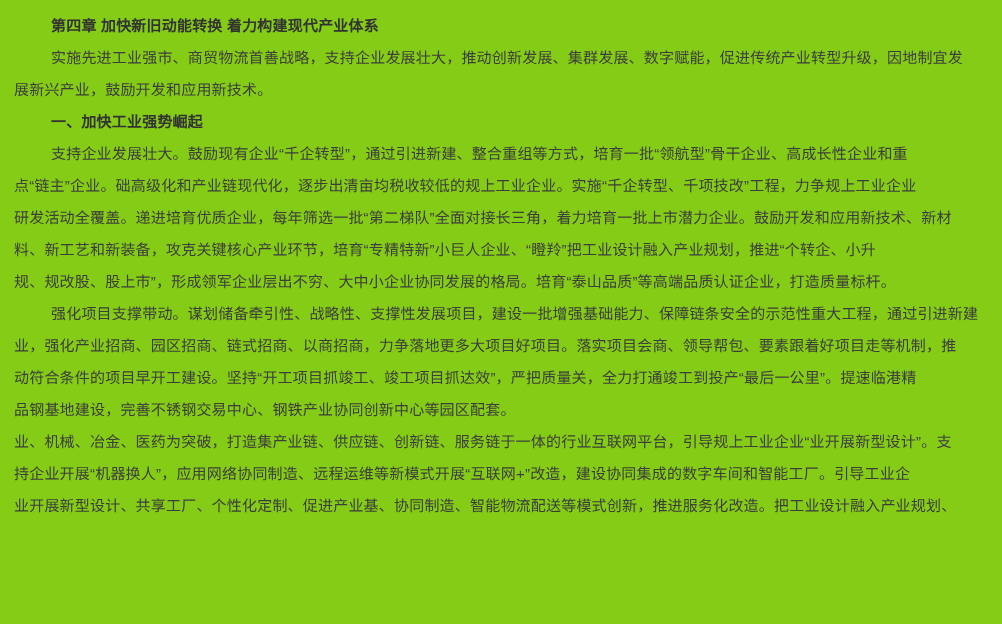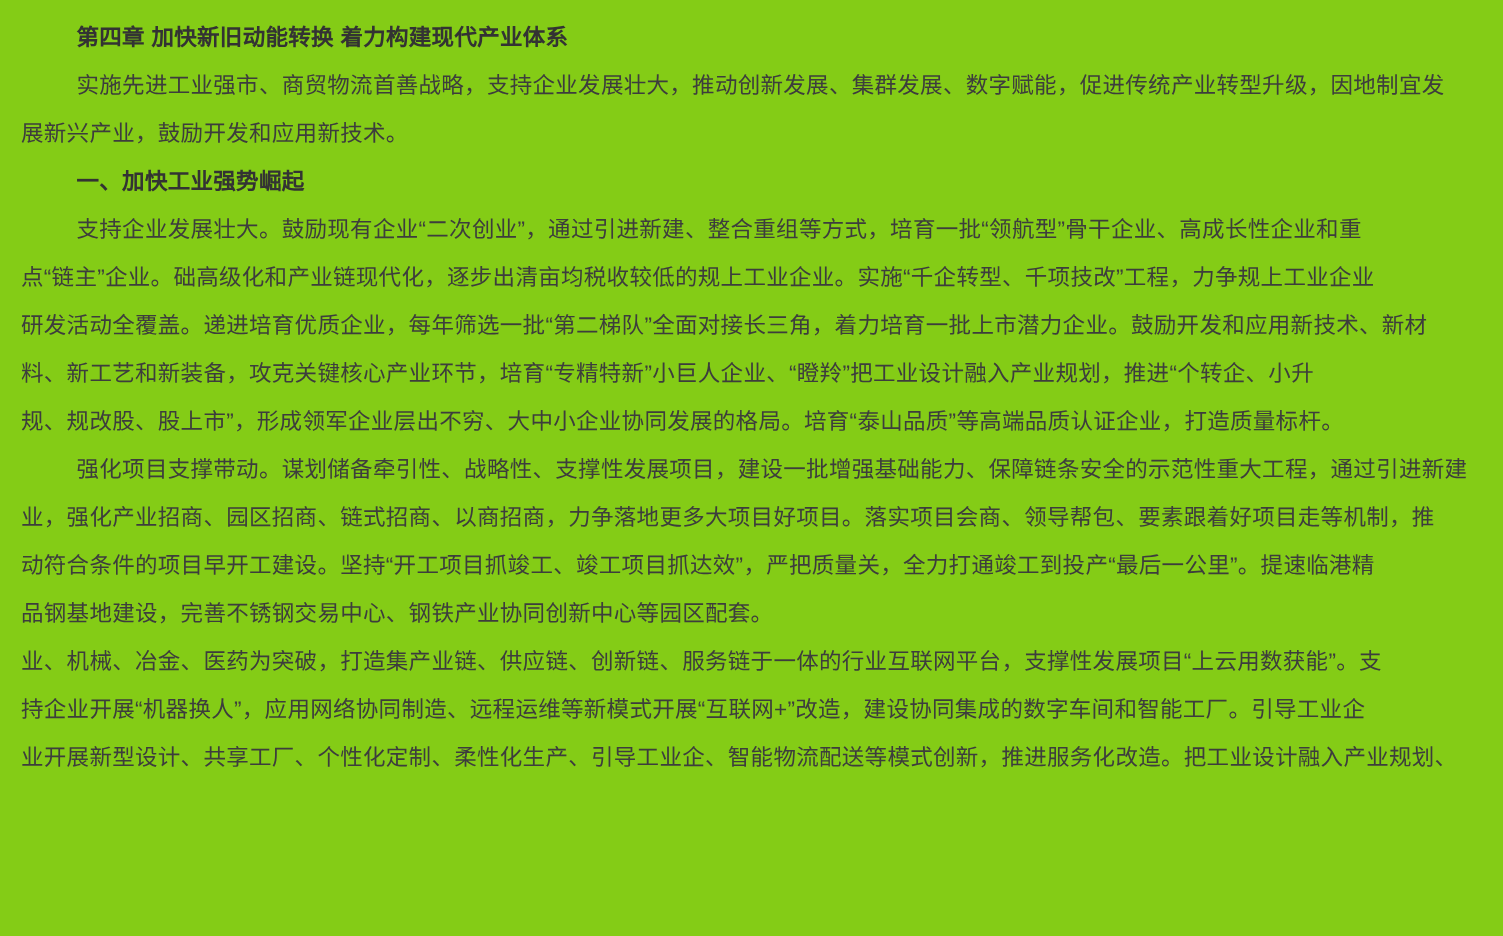--- a/index.html
+++ b/index.html
@@ -39,25 +39,25 @@
   }
 </style>
 </head>
 <body>
 
 <div class="doc-page">
   <div class="line bold indent">第四章 加快新旧动能转换 着力构建现代产业体系</div>
   <div class="line indent">实施先进工业强市、商贸物流首善战略，支持企业发展壮大，推动创新发展、集群发展、数字赋能，促进传统产业转型升级，因地制宜发</div>
   <div class="line">展新兴产业，鼓励开发和应用新技术。</div>
   <div class="line bold indent">一、加快工业强势崛起</div>
-  <div class="line indent">支持企业发展壮大。鼓励现有企业“二次创业”，通过引进新建、整合重组等方式，培育一批“领航型”骨干企业、高成长性企业和重</div>
+  <div class="line indent">支持企业发展壮大。鼓励现有企业“千企转型”，通过引进新建、整合重组等方式，培育一批“领航型”骨干企业、高成长性企业和重</div>
   <div class="line">点“链主”企业。础高级化和产业链现代化，逐步出清亩均税收较低的规上工业企业。实施“千企转型、千项技改”工程，力争规上工业企业</div>
   <div class="line">研发活动全覆盖。递进培育优质企业，每年筛选一批“第二梯队”全面对接长三角，着力培育一批上市潜力企业。鼓励开发和应用新技术、新材</div>
   <div class="line">料、新工艺和新装备，攻克关键核心产业环节，培育“专精特新”小巨人企业、“瞪羚”把工业设计融入产业规划，推进“个转企、小升</div>
   <div class="line">规、规改股、股上市”，形成领军企业层出不穷、大中小企业协同发展的格局。培育“泰山品质”等高端品质认证企业，打造质量标杆。</div>
   <div class="line indent">强化项目支撑带动。谋划储备牵引性、战略性、支撑性发展项目，建设一批增强基础能力、保障链条安全的示范性重大工程，通过引进新建</div>
   <div class="line">业，强化产业招商、园区招商、链式招商、以商招商，力争落地更多大项目好项目。落实项目会商、领导帮包、要素跟着好项目走等机制，推</div>
   <div class="line">动符合条件的项目早开工建设。坚持“开工项目抓竣工、竣工项目抓达效”，严把质量关，全力打通竣工到投产“最后一公里”。提速临港精</div>
   <div class="line">品钢基地建设，完善不锈钢交易中心、钢铁产业协同创新中心等园区配套。</div>
-  <div class="line">业、机械、冶金、医药为突破，打造集产业链、供应链、创新链、服务链于一体的行业互联网平台，支撑性发展项目“上云用数获能”。支</div>
+  <div class="line">业、机械、冶金、医药为突破，打造集产业链、供应链、创新链、服务链于一体的行业互联网平台，引导规上工业企业“业开展新型设计”。支</div>
   <div class="line">持企业开展“机器换人”，应用网络协同制造、远程运维等新模式开展“互联网+”改造，建设协同集成的数字车间和智能工厂。引导工业企</div>
-  <div class="line">业开展新型设计、共享工厂、个性化定制、柔性化生产、引导工业企、智能物流配送等模式创新，推进服务化改造。把工业设计融入产业规划、</div>
+  <div class="line">业开展新型设计、共享工厂、个性化定制、促进产业基、协同制造、智能物流配送等模式创新，推进服务化改造。把工业设计融入产业规划、</div>
 </div>
 
 </body></html>

